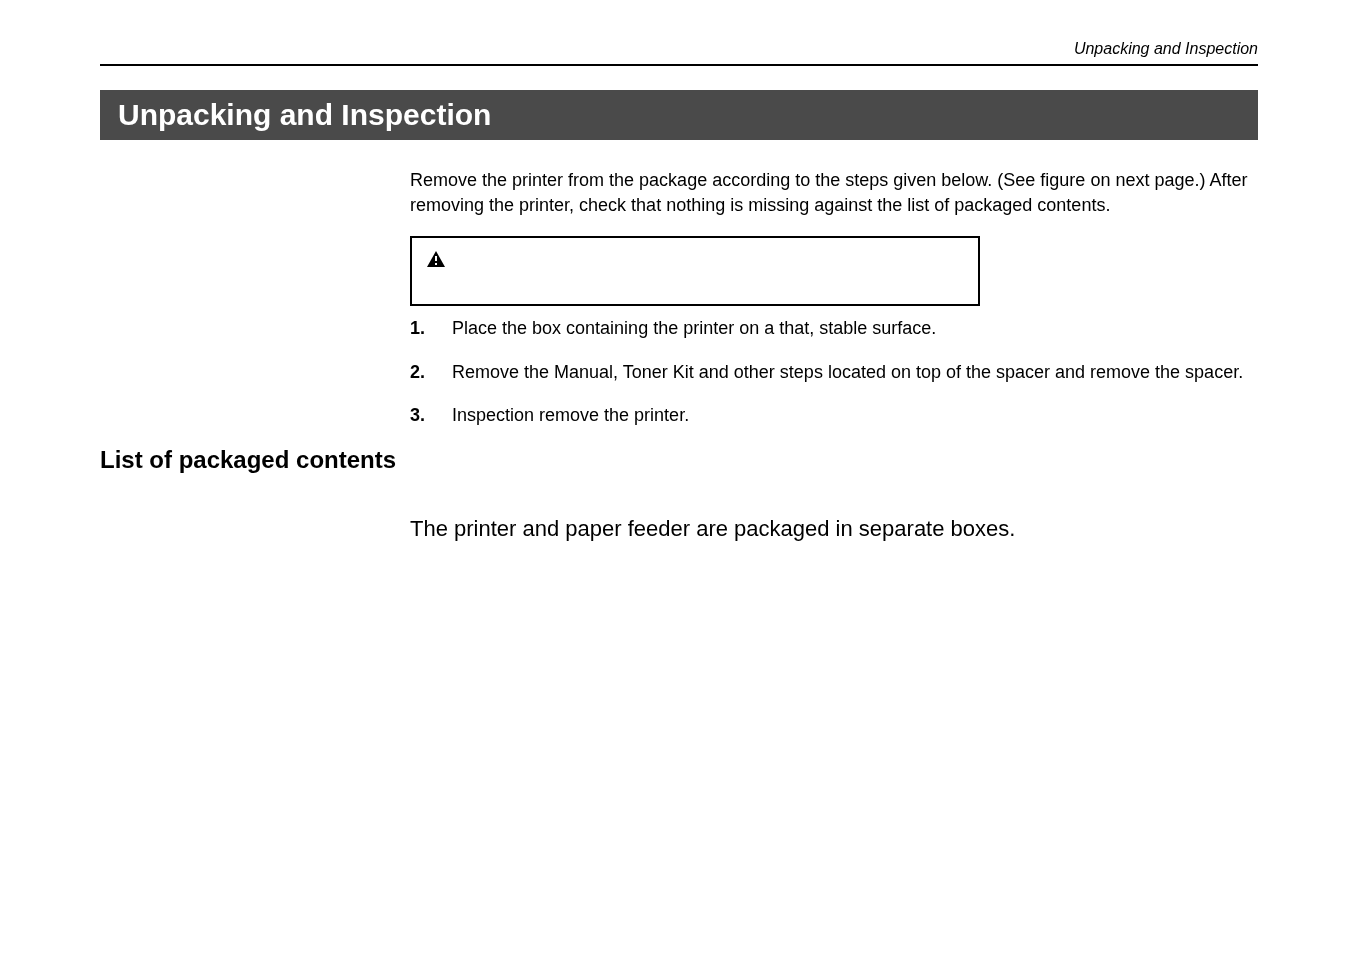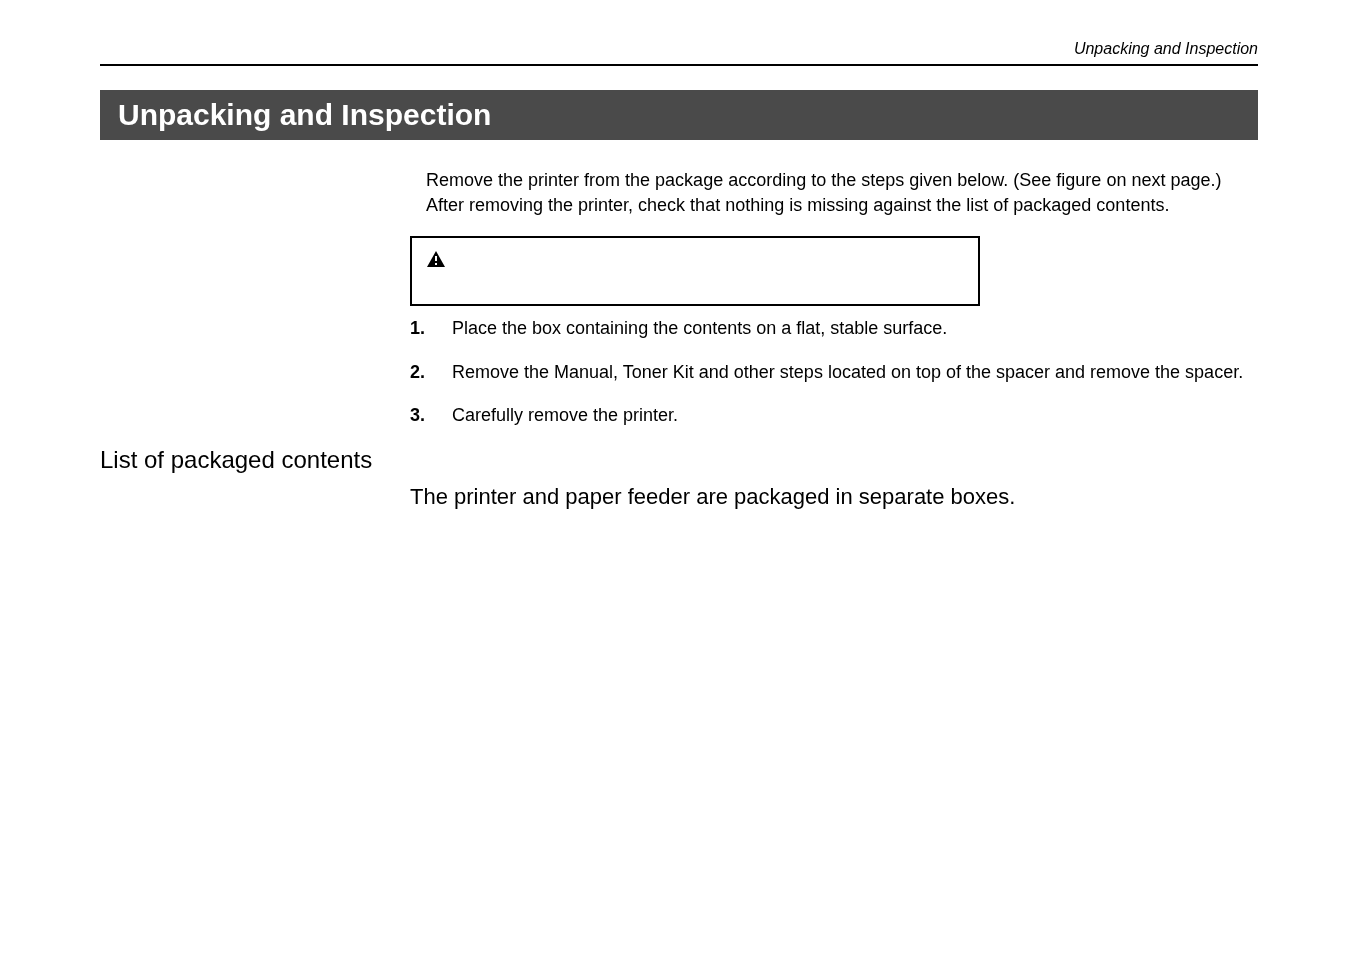--- a/index.html
+++ b/index.html
@@ -31,21 +31,20 @@
       padding: 8px 18px;
       margin-bottom: 28px;
     }
     .content {
       margin-left: 310px;
     }
     .intro {
       font-size: 18px;
       line-height: 1.4;
       margin-bottom: 18px;
-      margin-left: 16px;
     }
     .warning-box {
       border: 2px solid #000;
       width: 570px;
       height: 70px;
       padding: 10px 14px;
       margin-bottom: 10px;
     }
     .warning-icon {
       font-size: 22px;
@@ -62,23 +61,23 @@
     }
     .step-num {
       font-weight: bold;
       min-width: 20px;
     }
     .step-text {
       flex: 1;
     }
     .subheading {
       font-size: 24px;
-      font-weight: normal;
+      font-weight: bold;
       margin-top: 18px;
-      margin-bottom: 10px;
+      margin-bottom: 42px;
     }
     .sub-text {
       margin-left: 310px;
       font-size: 22px;
     }
   </style>
 </head>
 <body>
 
 <div class="header-region">
@@ -98,28 +97,28 @@
         <polygon points="10,1 19,17 1,17" fill="#000"></polygon>
         <rect x="9" y="6" width="2" height="5" fill="#fff"></rect>
         <rect x="9" y="13" width="2" height="2" fill="#fff"></rect>
       </svg>
     </span>
   </div>
 
   <ol class="steps-list">
     <li>
       <span class="step-num">1.</span>
-      <span class="step-text">Place the box containing the contents on a flat, stable surface.</span>
+      <span class="step-text">Place the box containing the printer on a that, stable surface.</span>
     </li>
     <li>
       <span class="step-num">2.</span>
       <span class="step-text">Remove the           Manual, Toner Kit and other steps located on top of the spacer and remove the spacer.</span>
     </li>
     <li>
       <span class="step-num">3.</span>
-      <span class="step-text">Carefully remove the printer.</span>
+      <span class="step-text">Inspection remove the printer.</span>
     </li>
   </ol>
 </div>
 
 <h2 class="subheading">List of packaged contents</h2>
 
 <p class="sub-text">The printer and paper feeder are packaged in separate boxes.</p>
 
 </body></html>

